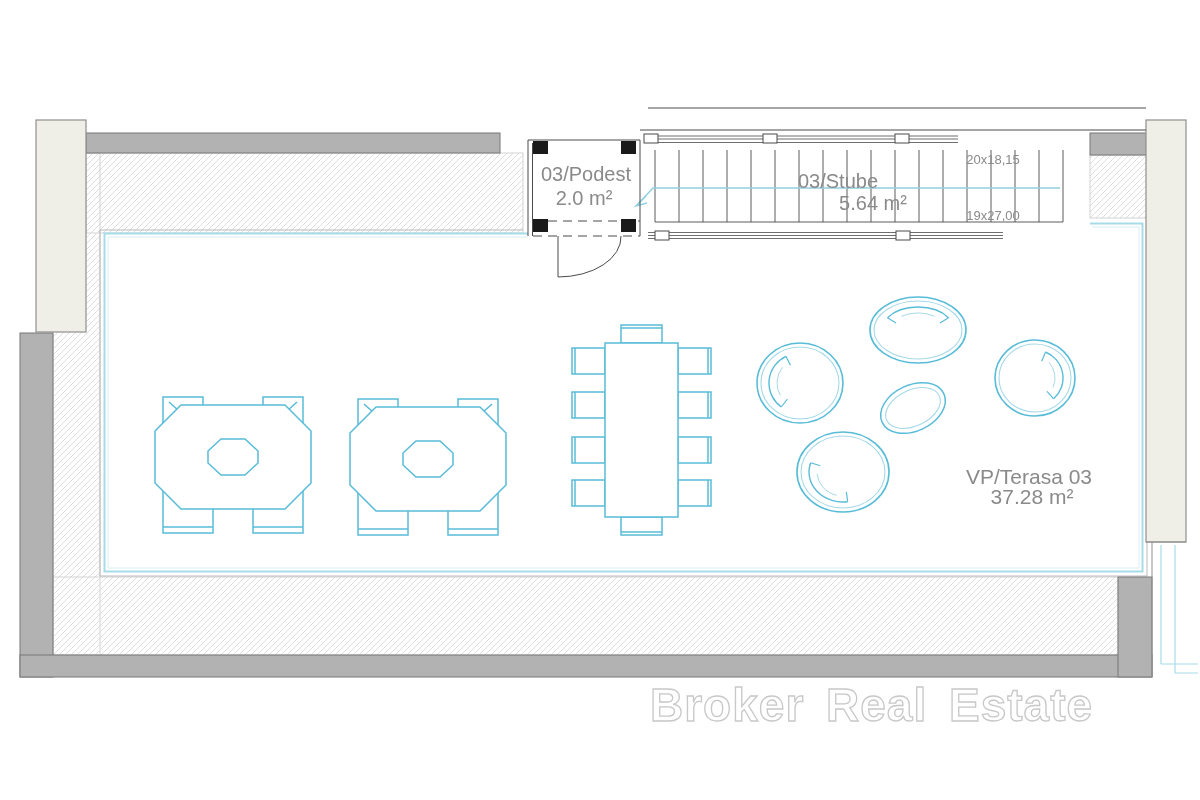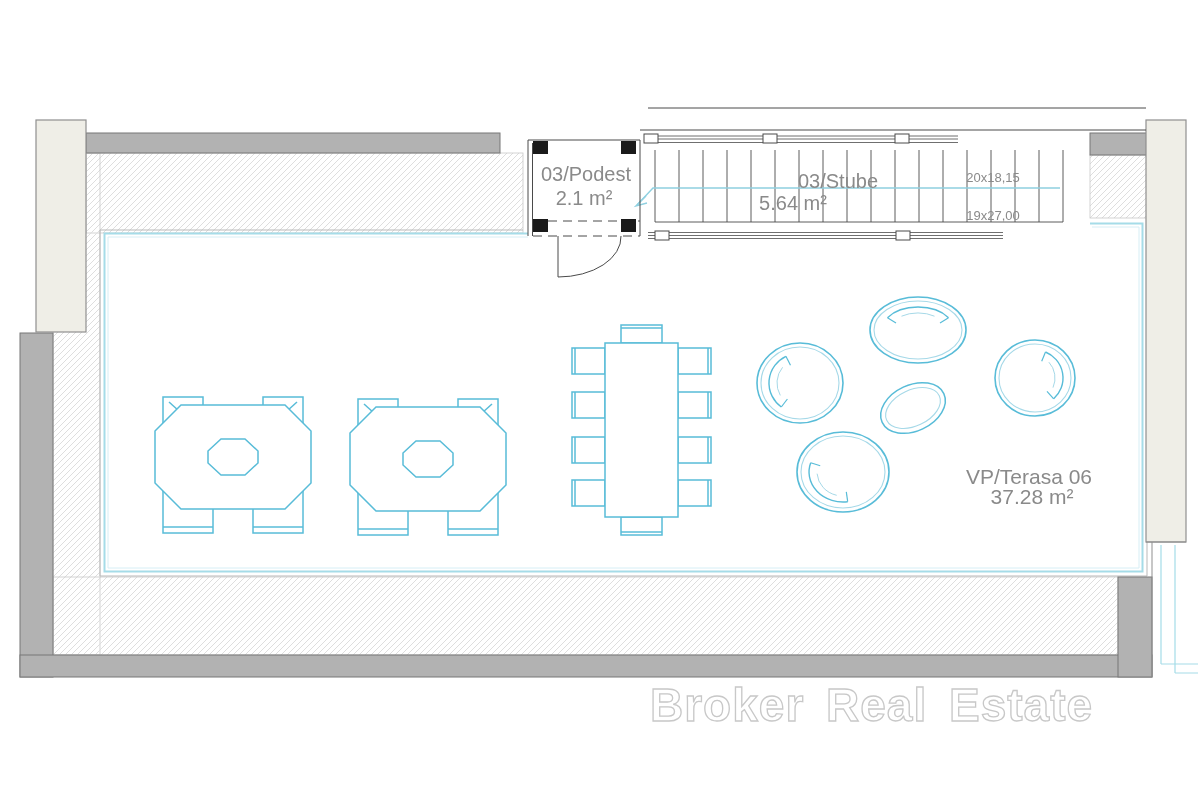--- a/index.html
+++ b/index.html
@@ -194,20 +194,20 @@
         <g fill="none" transform="rotate(-25 913 408)">
           <ellipse cx="913" cy="408" rx="34" ry="23" stroke="#58bcd8" stroke-width="1.5"></ellipse>
           <ellipse cx="913" cy="408" rx="29" ry="18" stroke="#a6d9e8" stroke-width="1.1"></ellipse>
         </g>
       </g>
 
     <text id="wm" x="650" y="721" font-family="Liberation Sans, sans-serif" font-size="46" font-weight="bold" fill="#ffffff" stroke="#c8c8c8" stroke-width="1.3" letter-spacing="1" word-spacing="8">Broker Real Estate</text>
   </svg>
 
   <div class="lbl big" style="left:586px;top:174px">03/Podest</div>
-  <div class="lbl big" style="left:584px;top:198px">2.1 m²</div>
+  <div class="lbl big" style="left:584px;top:198px">2.0 m²</div>
   <div class="lbl big" style="left:838px;top:181px">03/Stube</div>
-  <div class="lbl big" style="left:793px;top:203px">5.64 m²</div>
-  <div class="lbl small" style="left:993px;top:177px">20x18,15</div>
+  <div class="lbl big" style="left:873px;top:203px">5.64 m²</div>
+  <div class="lbl small" style="left:993px;top:159px">20x18,15</div>
   <div class="lbl small" style="left:993px;top:215px">19x27,00</div>
-  <div class="lbl terr" style="left:1029px;top:477px">VP/Terasa 06</div>
+  <div class="lbl terr" style="left:1029px;top:477px">VP/Terasa 03</div>
   <div class="lbl terr" style="left:1032px;top:497px">37.28 m²</div>
 </div>
 
 </body></html>

